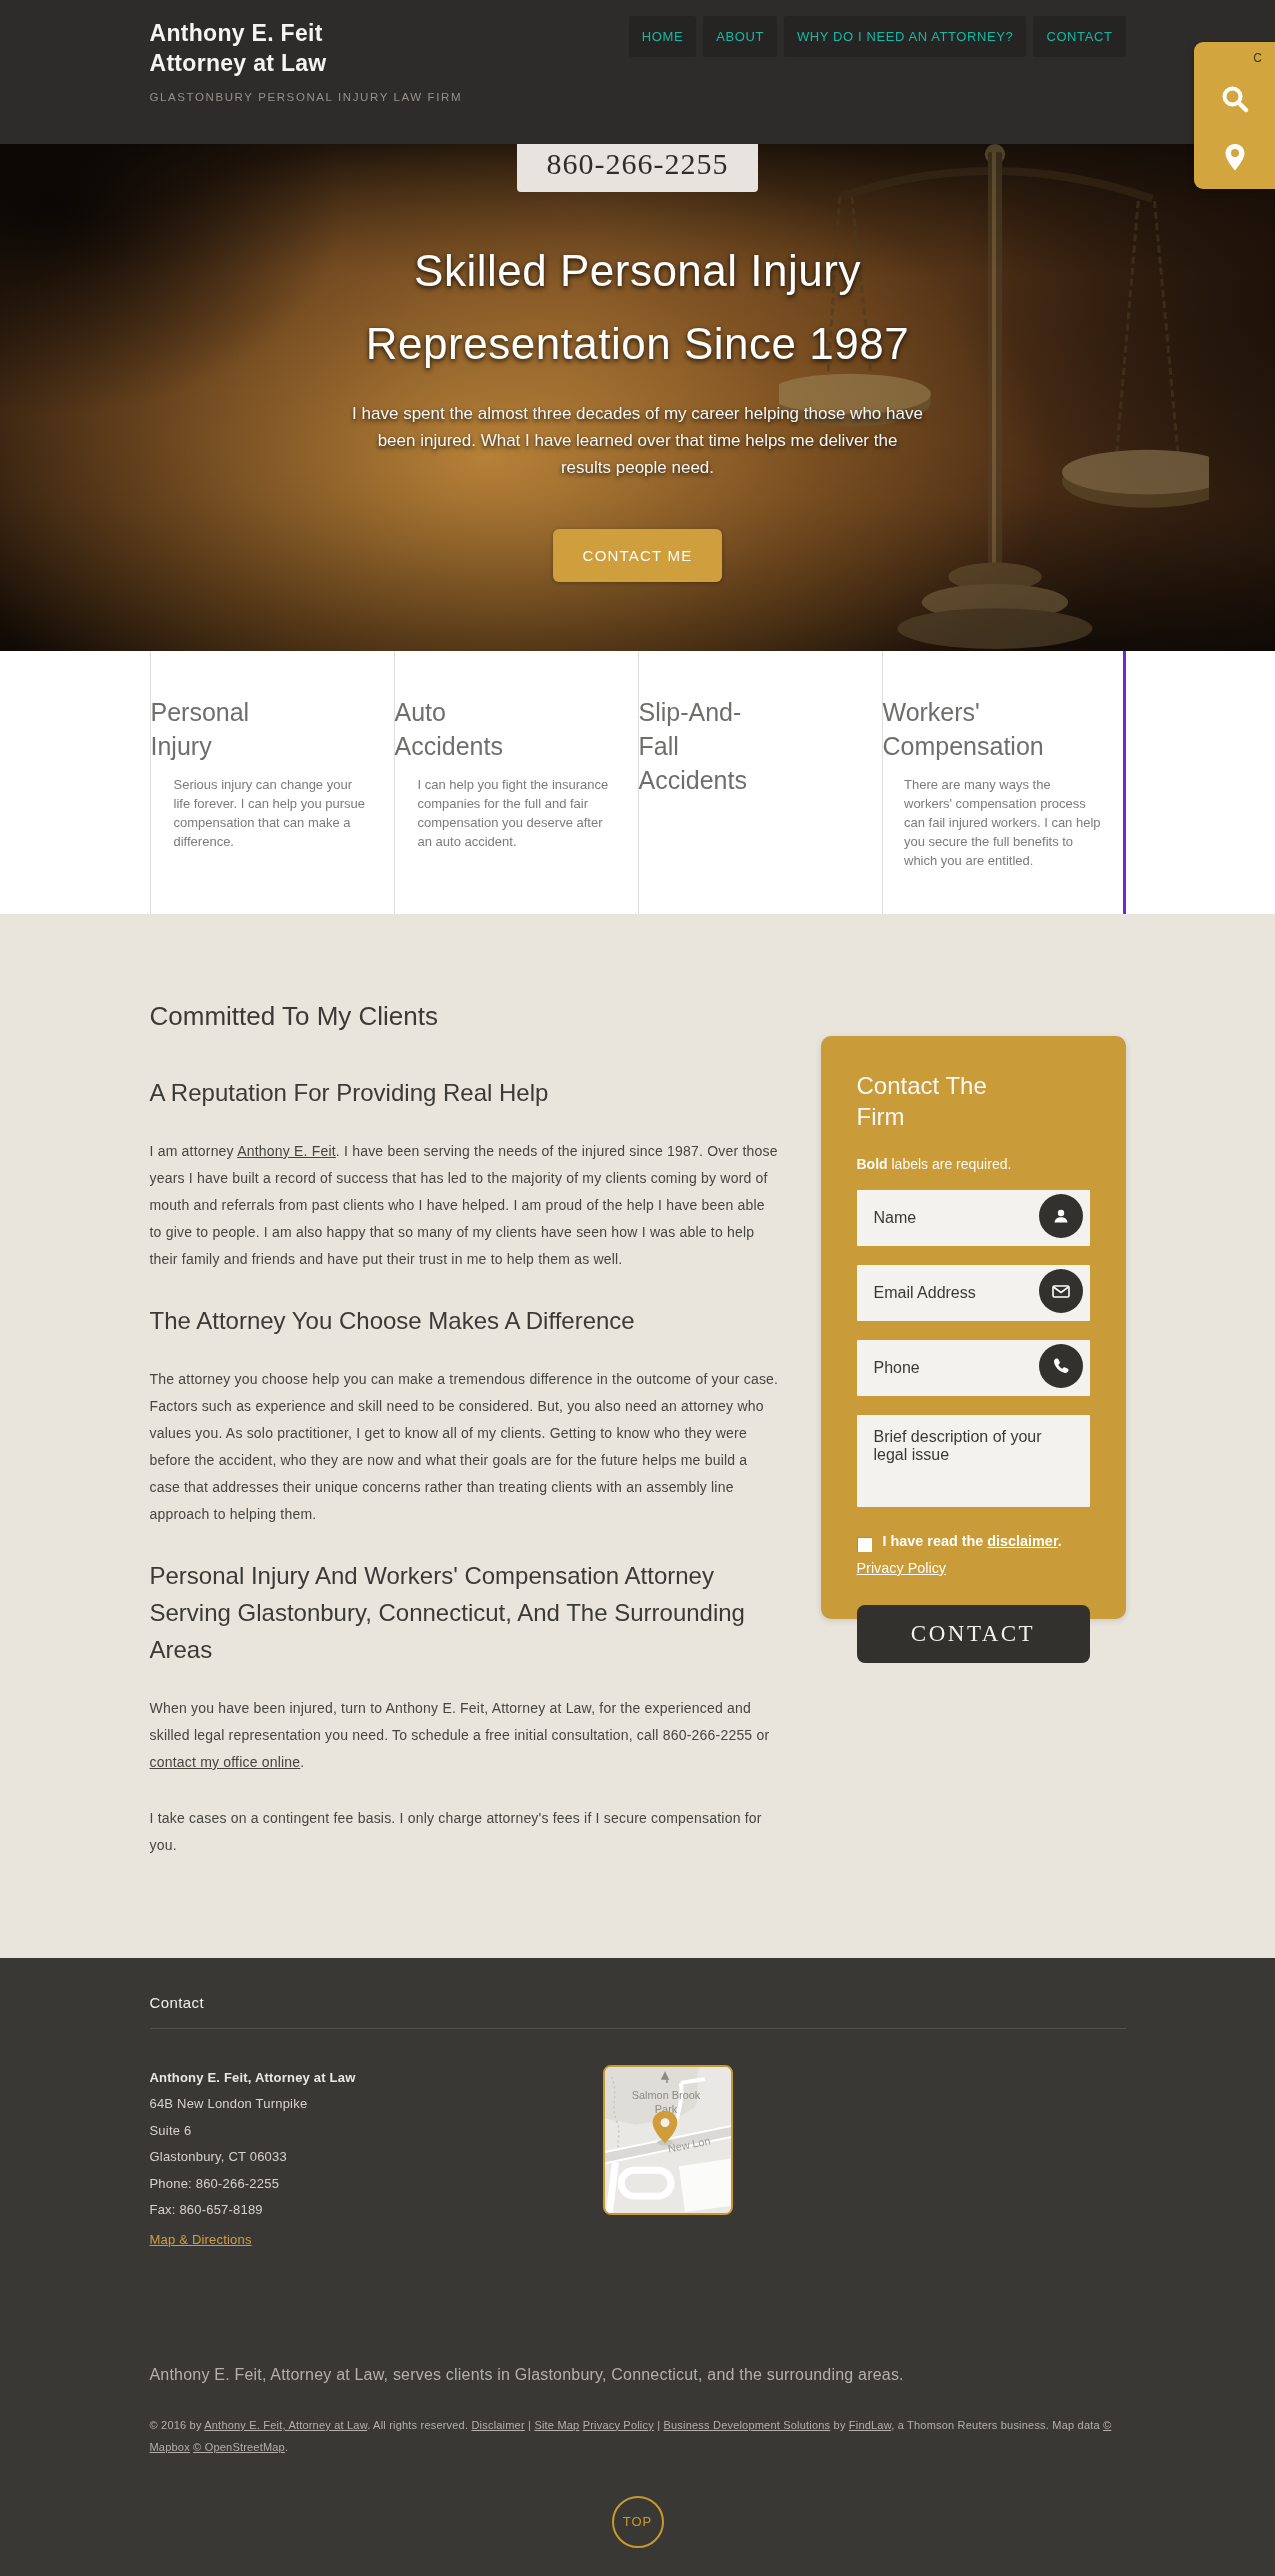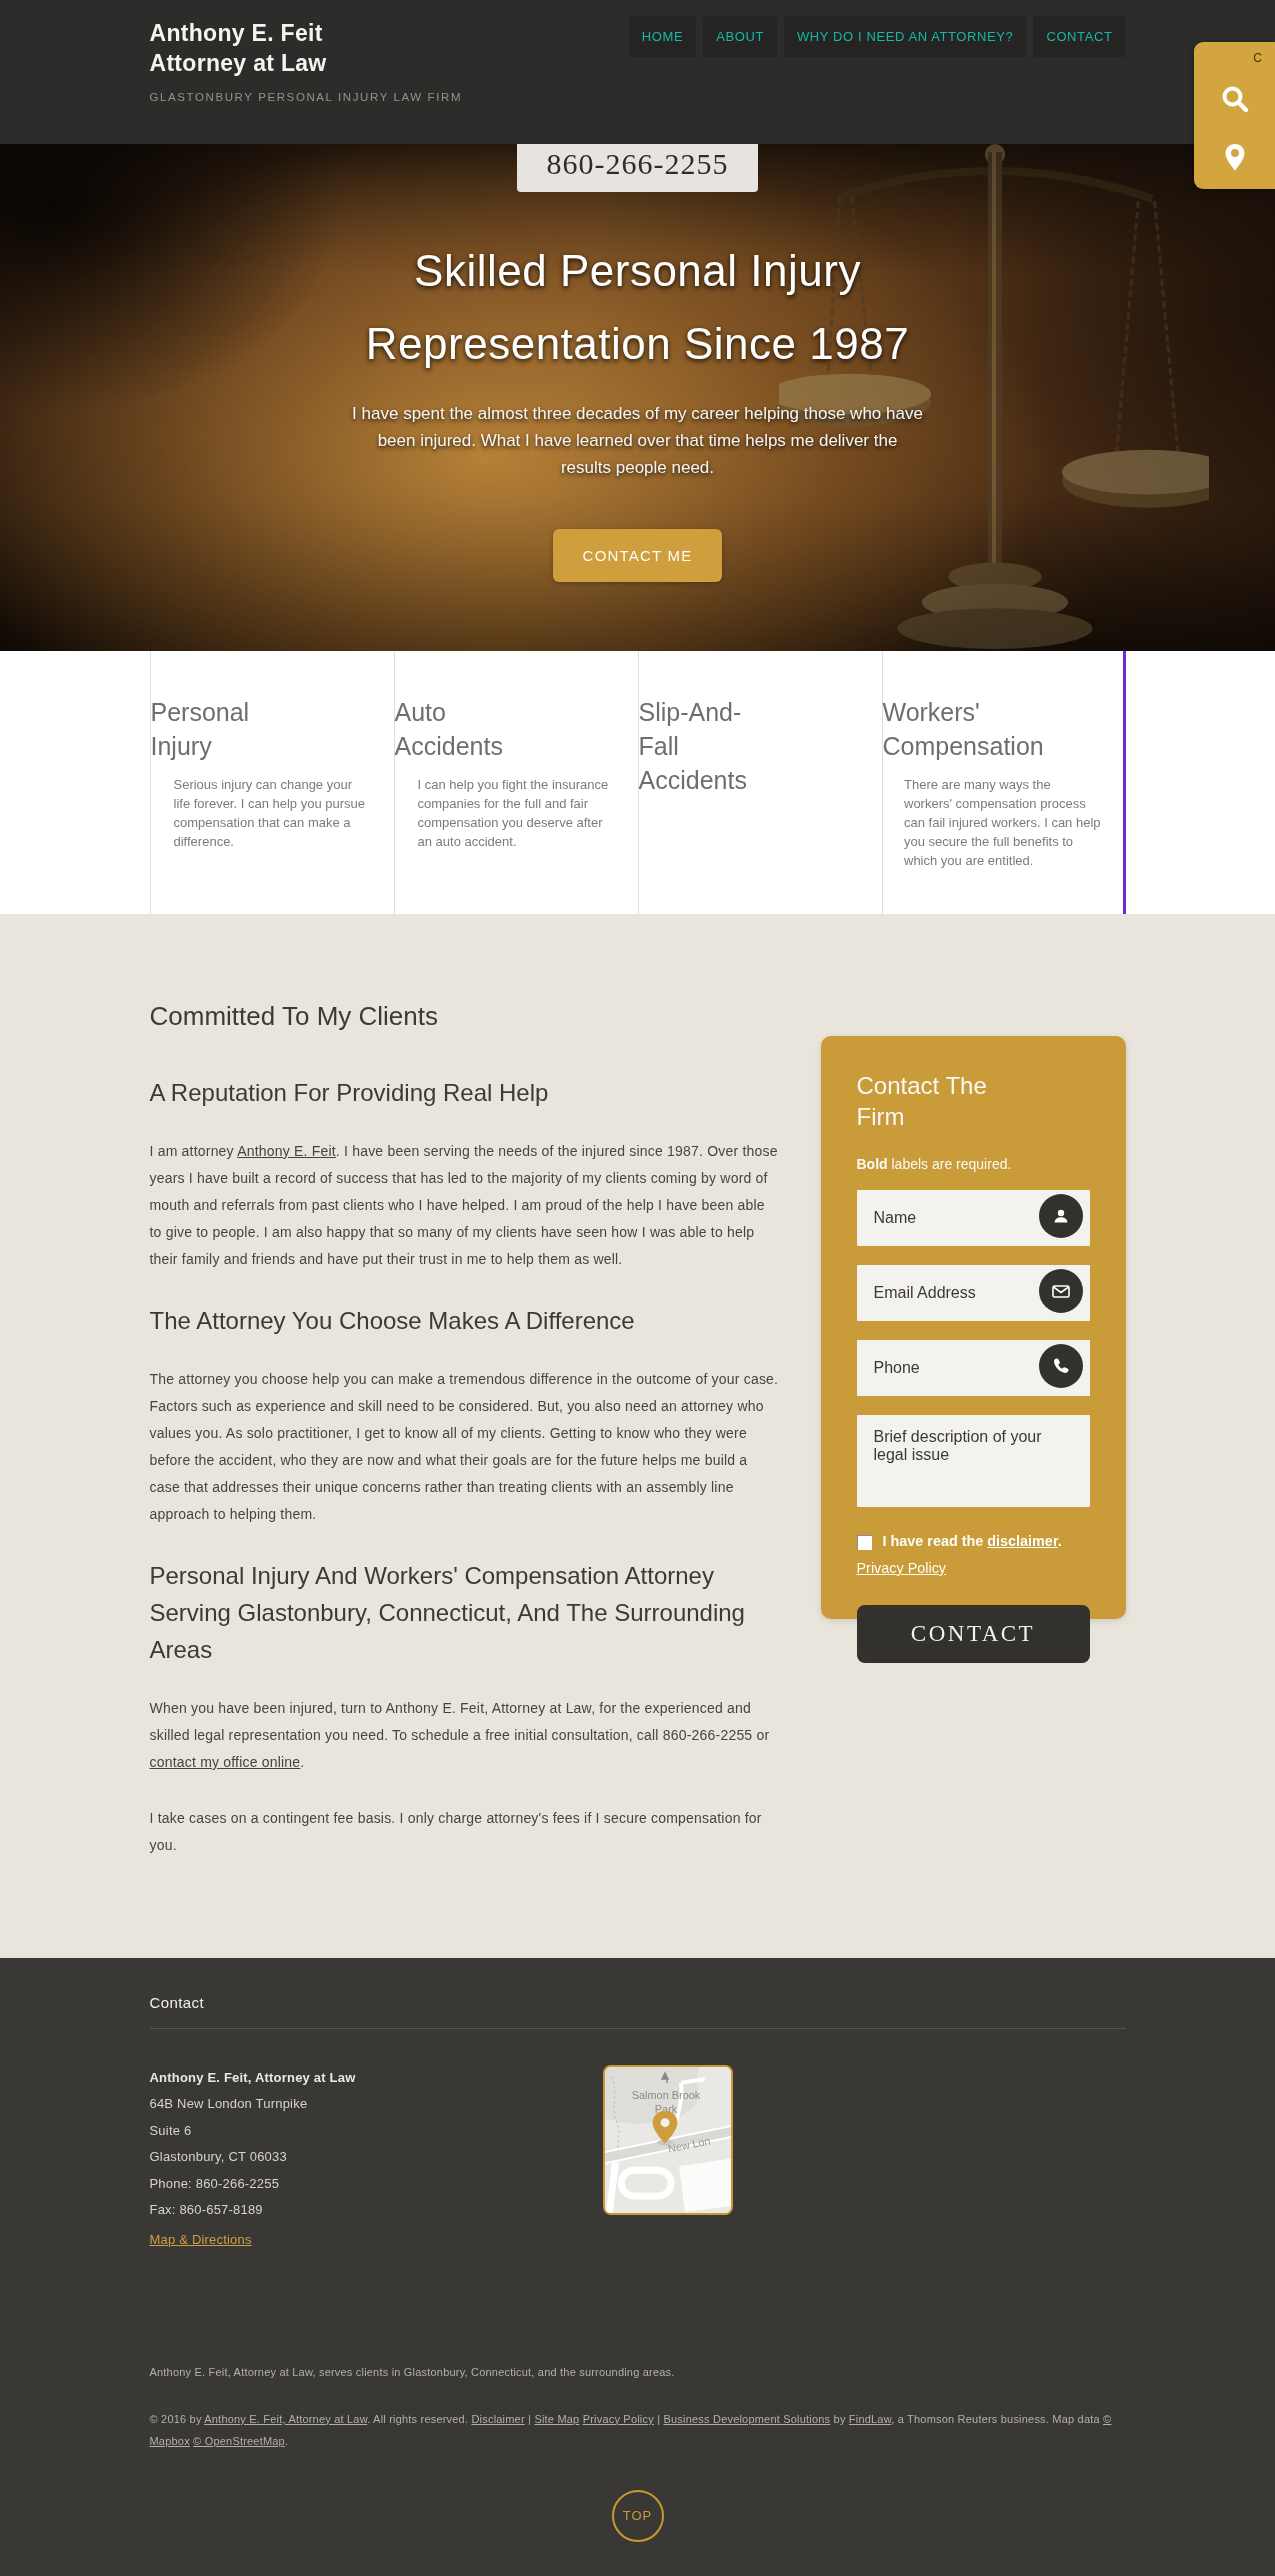--- a/index.html
+++ b/index.html
@@ -104,21 +104,21 @@
   }
   .field-wrap textarea {
     width:100%; height:92px; border:none; background:#f4f2ee; padding:13px 17px;
     font-family:"Liberation Sans", sans-serif; font-size:16px; color:#2f2d2a; resize:none; border-radius:1px;
   }
   input::placeholder, textarea::placeholder { color:#3b3935; opacity:1; }
   .field-icon {
     position:absolute; right:7px; top:4px; width:44px; height:44px; border-radius:50%;
     background:#33312d; display:flex; align-items:center; justify-content:center;
   }
-  .check-row { display:flex; align-items:center; margin-top:3px; }
+  .check-row { display:flex; align-items:flex-end; margin-top:3px; }
   .checkbox {
     width:15px; height:15px; background:#ffffff; margin:3px 11px 0 0; flex:0 0 auto;
     box-shadow:inset 1px 1px 0 #8d8d8b; cursor:pointer;
   }
   .check-label { color:#fdfcf9; font-size:14.4px; font-weight:bold; line-height:22px; }
   .privacy-link { display:inline-block; margin-top:8px; color:#fdfcf9; font-size:14.4px; }
   .submit-btn {
     display:block; width:100%; height:58px; margin-top:28px; background:#33312d; border:none; cursor:pointer;
     color:#f3f1ed; font-family:"Liberation Serif", serif; font-size:23px; letter-spacing:2.5px; border-radius:8px;
   }
@@ -128,21 +128,21 @@
   .footer h2 { font-size:15px; font-weight:400; color:#f1efec; letter-spacing:0.4px; }
   .footer hr { border:none; border-top:1px solid #56544f; margin:17px 0 0; }
   .footer-cols { display:flex; margin-top:36px; }
   .address { width:299px; font-size:13px; line-height:26.4px; letter-spacing:0.2px; }
   .address .firm { font-weight:bold; color:#eae8e5; }
   .map-directions { display:inline-block; margin-top:4px; color:#cf9f45; font-size:13px; }
   .map-thumb {
     margin-left:154px; width:130px; height:150px; border:2px solid #c9992f; border-radius:8px;
     overflow:hidden; background:#eae8e4; cursor:pointer; flex:0 0 auto;
   }
-  .serves-line { margin-top:112px; font-size:11px; color:#b3b0ac; letter-spacing:0.2px; }
+  .serves-line { margin-top:112px; font-size:16px; color:#b3b0ac; letter-spacing:0.2px; }
   .copyright { margin-top:30px; font-size:11px; line-height:22px; color:#b3b0ac; letter-spacing:0.2px; }
   .copyright a { color:#b3b0ac; }
   .top-btn {
     width:52px; height:52px; margin:38px auto 0; border:2px solid #c9992f; border-radius:50%;
     color:#c9992f; font-size:13px; letter-spacing:1px; display:flex; align-items:center; justify-content:center;
     cursor:pointer; background:transparent;
   }
 </style>
 </head>
 <body>

